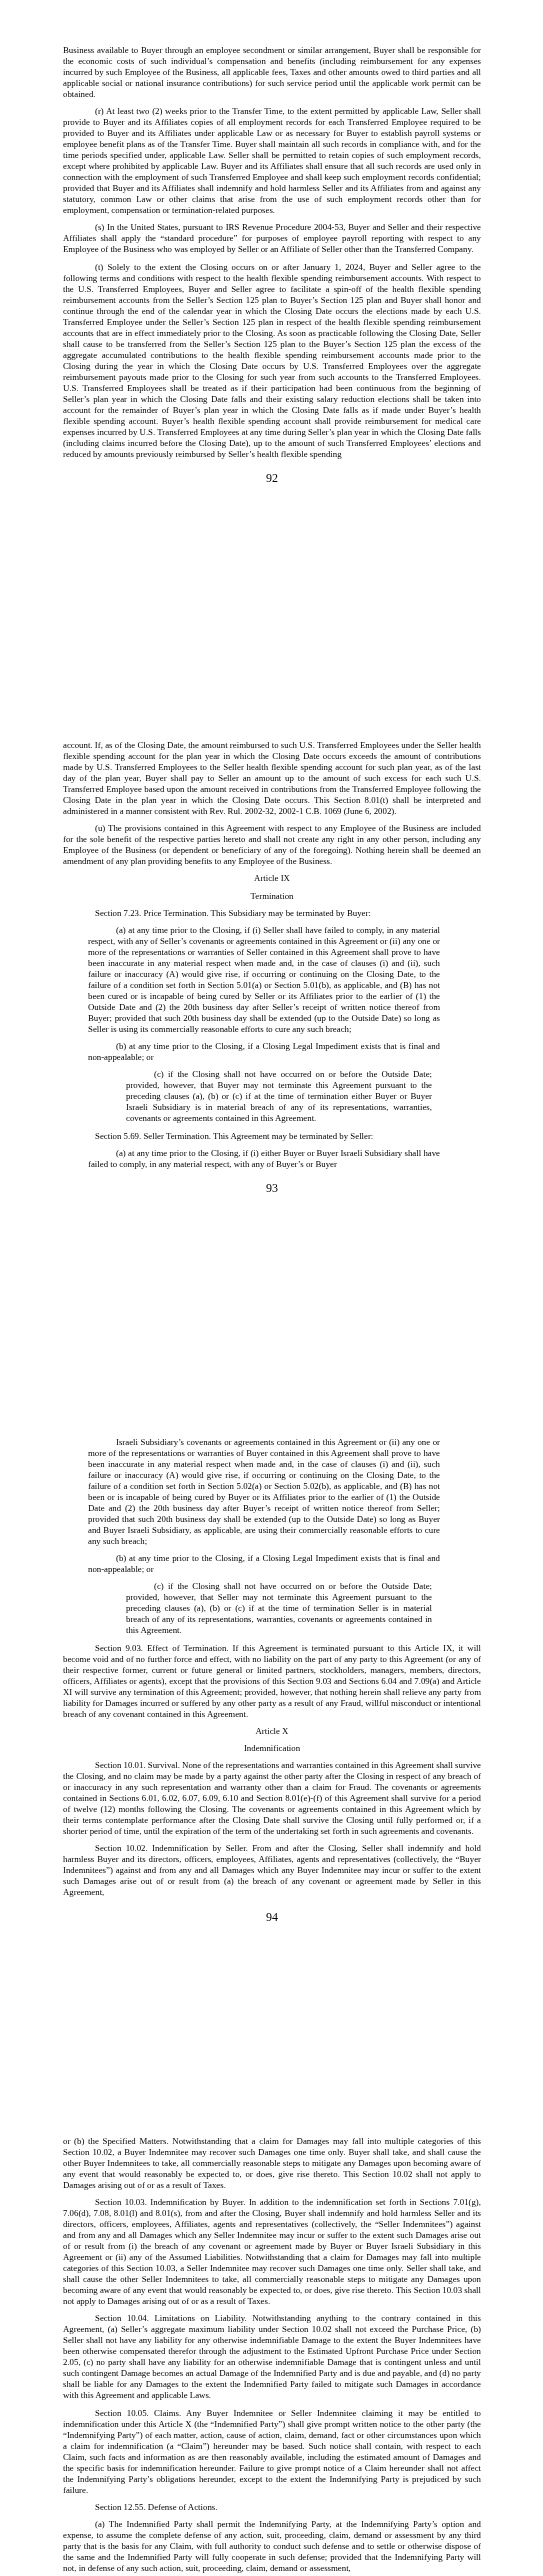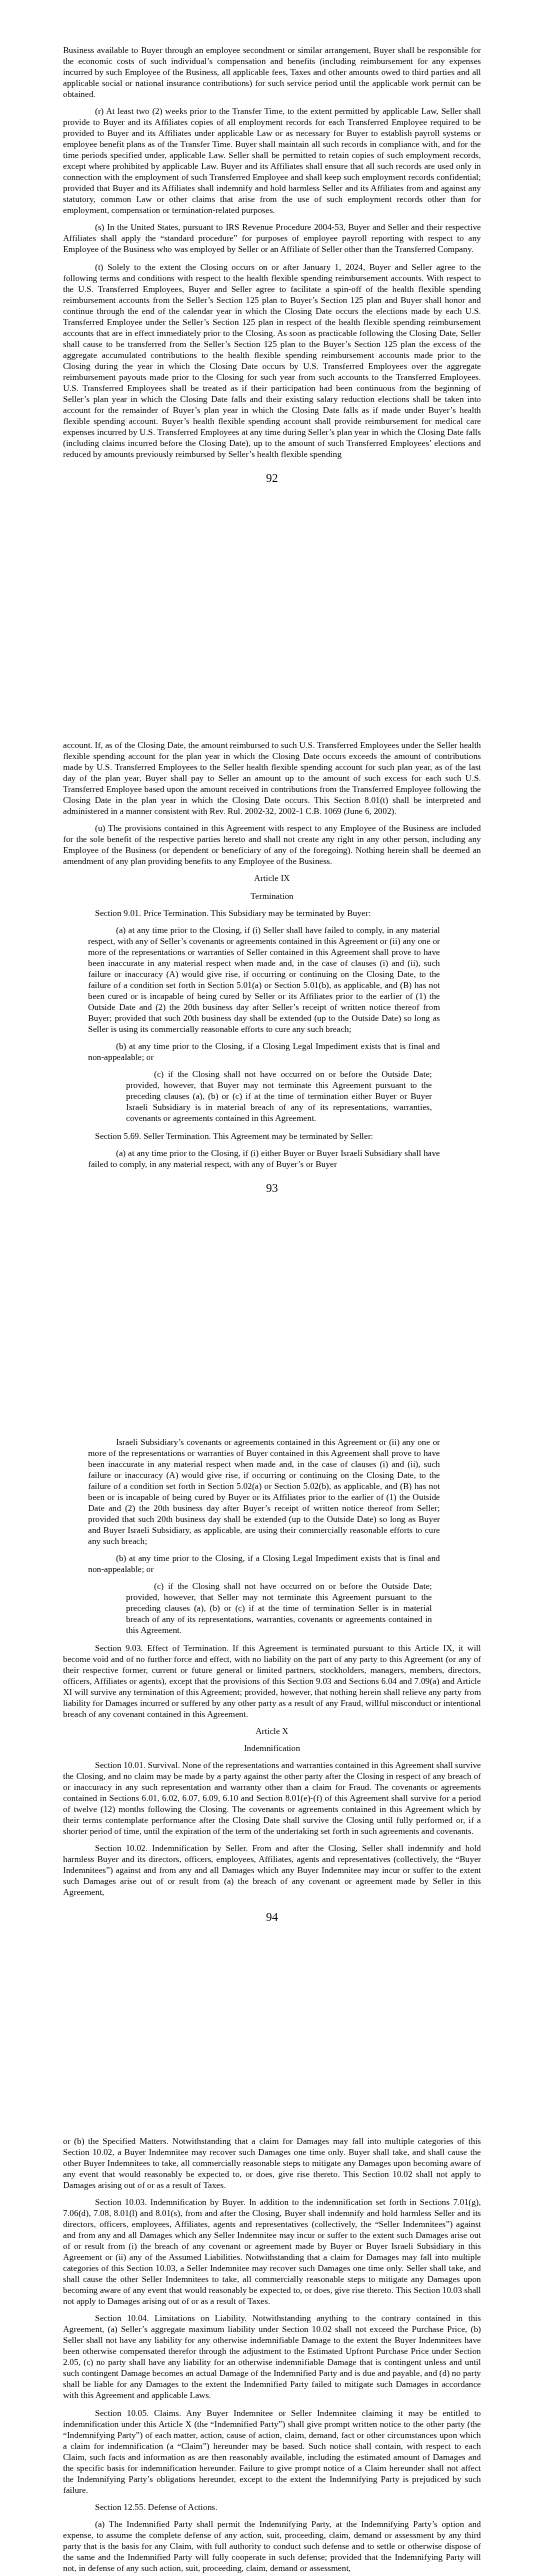--- a/index.html
+++ b/index.html
@@ -63,21 +63,21 @@
       <div class="page-number">92</div>
     </div>
   </section>
 
   <section class="page page-93">
     <div class="page-inner">
       <p class="para cont"><span>account. If, as of the Closing Date, the amount reimbursed to such U.S. Transferred Employees under the Seller health flexible spending account for the plan year in which the Closing Date occurs exceeds the amount of contributions made by U.S. Transferred Employees to the Seller health flexible spending account for such plan year, as of the last day of the plan year, Buyer shall pay to Seller an amount up to the amount of such excess for each such U.S. Transferred Employee based upon the amount received in contributions from the Transferred Employee following the Closing Date in the plan year in which the Closing Date occurs. This </span><span class="u">Section 8.01(t)</span><span> shall be interpreted and administered in a manner consistent with Rev. Rul. 2002-32, 2002-1 C.B. 1069 (June 6, 2002).</span></p>
       <p class="para"><span>(u) The provisions contained in this Agreement with respect to any Employee of the Business are included for the sole benefit of the respective parties hereto and shall not create any right in any other person, including any Employee of the Business (or dependent or beneficiary of any of the foregoing). Nothing herein shall be deemed an amendment of any plan providing benefits to any Employee of the Business.</span></p>
       <p class="para heading"><span>Article IX</span></p>
       <p class="para heading"><span>Termination</span></p>
-      <p class="para"><span>Section 9.01. </span><span class="u">Price Termination</span><span>. This Subsidiary may be terminated by Buyer:</span></p>
+      <p class="para"><span>Section 7.23. </span><span class="u">Price Termination</span><span>. This Subsidiary may be terminated by Buyer:</span></p>
       <p class="para sub"><span>(a) at any time prior to the Closing, if (i) Seller shall have failed to comply, in any material respect, with any of Seller’s covenants or agreements contained in this Agreement or (ii) any one or more of the representations or warranties of Seller contained in this Agreement shall prove to have been inaccurate in any material respect when made and, in the case of clauses (i) and (ii), such failure or inaccuracy (A) would give rise, if occurring or continuing on the Closing Date, to the failure of a condition set forth in </span><span class="u">Section 5.01(a)</span><span> or </span><span class="u">Section 5.01(b)</span><span>, as applicable, and (B) has not been cured or is incapable of being cured by Seller or its Affiliates prior to the earlier of (1) the Outside Date and (2) the 20th business day after Seller’s receipt of written notice thereof from Buyer; </span><span class="u">provided</span><span> that such 20th business day shall be extended (up to the Outside Date) so long as Seller is using its commercially reasonable efforts to cure any such breach;</span></p>
       <p class="para sub"><span>(b) at any time prior to the Closing, if a Closing Legal Impediment exists that is final and non-appealable; or</span></p>
       <p class="para sub2"><span>(c) if the Closing shall not have occurred on or before the Outside Date; </span><span class="u">provided</span><span>, </span><span class="u">however</span><span>, that Buyer may not terminate this Agreement pursuant to the preceding clauses (a), (b) or (c) if at the time of termination either Buyer or Buyer Israeli Subsidiary is in material breach of any of its representations, warranties, covenants or agreements contained in this Agreement.</span></p>
       <p class="para"><span>Section 5.69. </span><span class="u">Seller Termination</span><span>. This Agreement may be terminated by Seller:</span></p>
       <p class="para sub"><span>(a) at any time prior to the Closing, if (i) either Buyer or Buyer Israeli Subsidiary shall have failed to comply, in any material respect, with any of Buyer’s or Buyer</span></p>
       <div class="page-number">93</div>
     </div>
   </section>
 
   <section class="page page-94">

